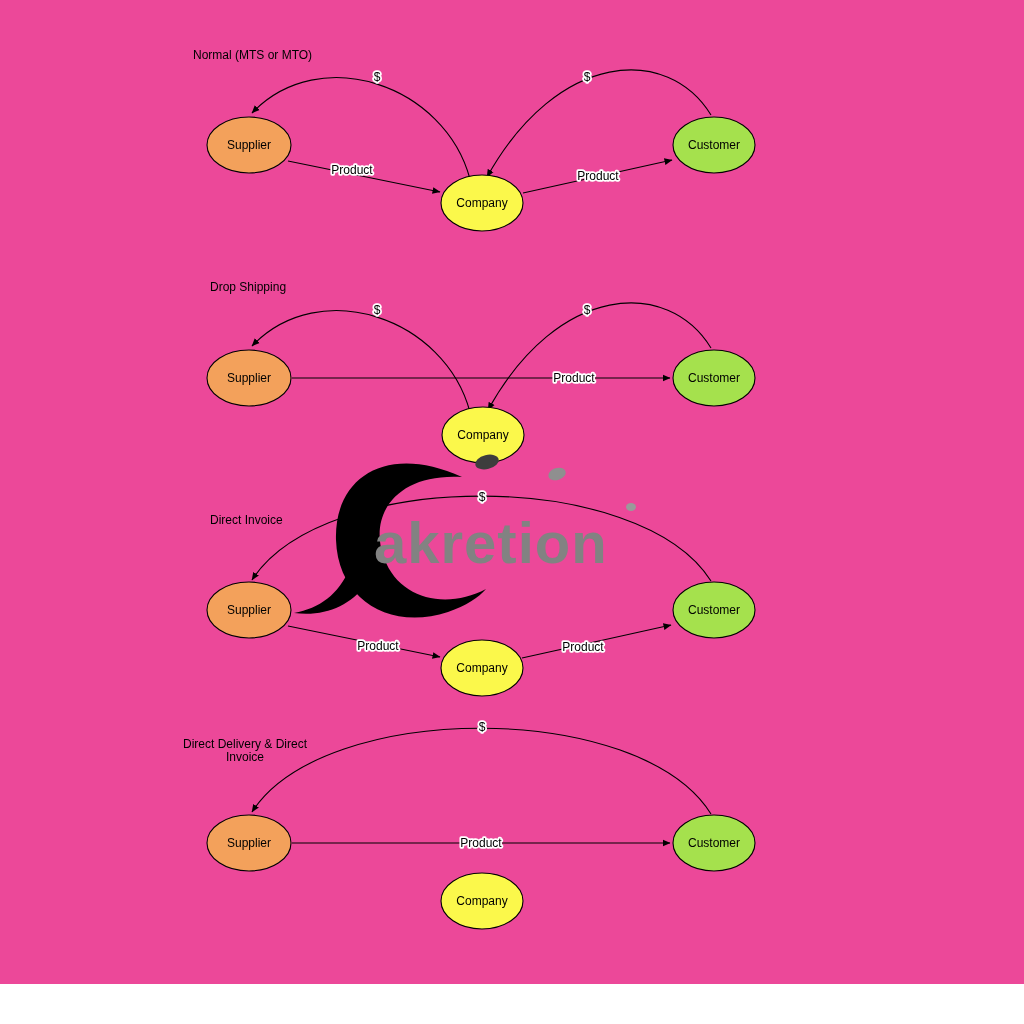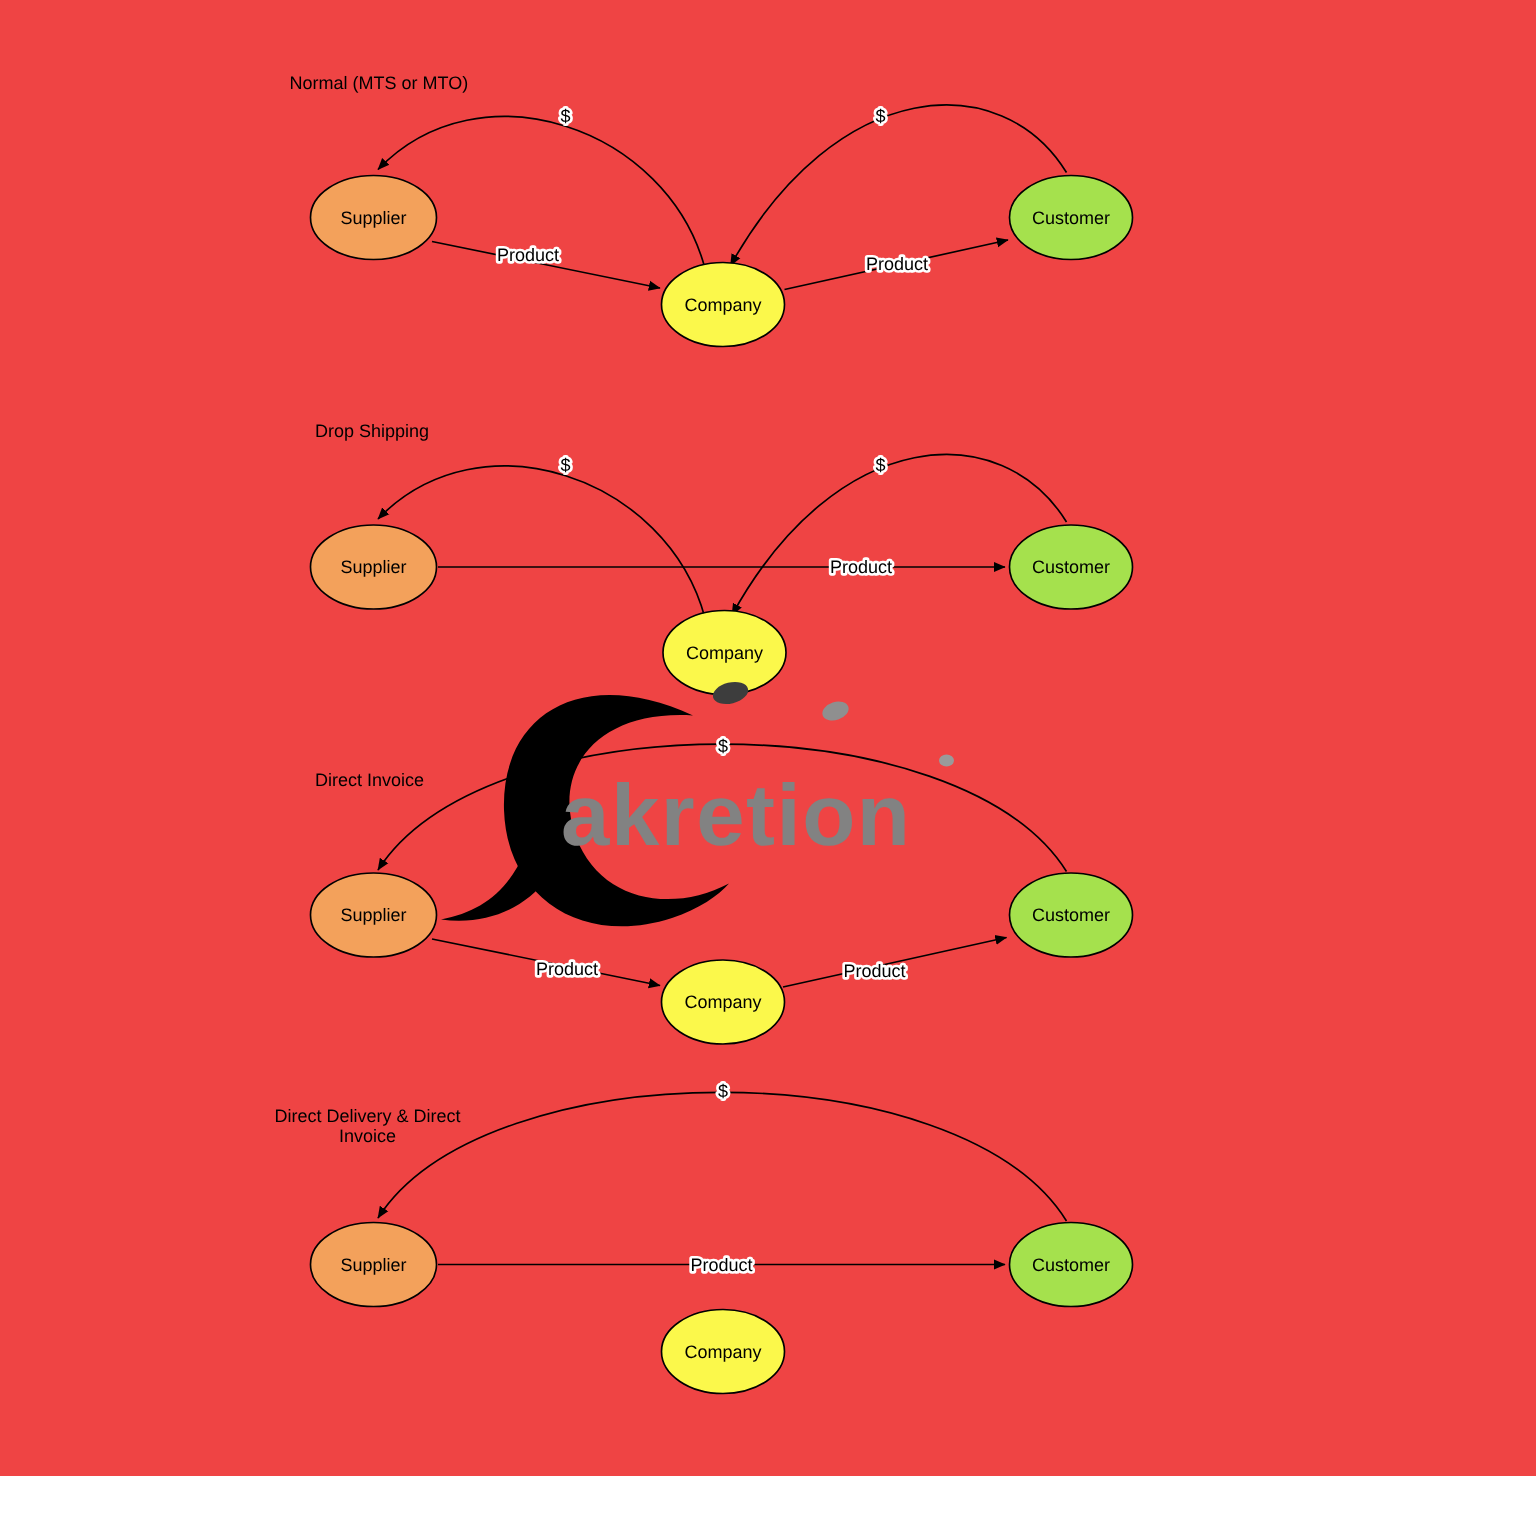--- a/index.html
+++ b/index.html
@@ -7,21 +7,21 @@
     padding: 0;
     background: #ffffff;
     width: 1024px;
     height: 1024px;
     overflow: hidden;
   }
   .page {
     position: relative;
     width: 1024px;
     height: 984px;
-    background: #ef4444;
+    background: #ec4899;
   }
   svg text {
     font-family: "Liberation Sans", "DejaVu Sans", sans-serif;
   }
   .scenario-title {
     font-size: 12px;
     fill: #000000;
   }
   .node {
     stroke: #000000;

